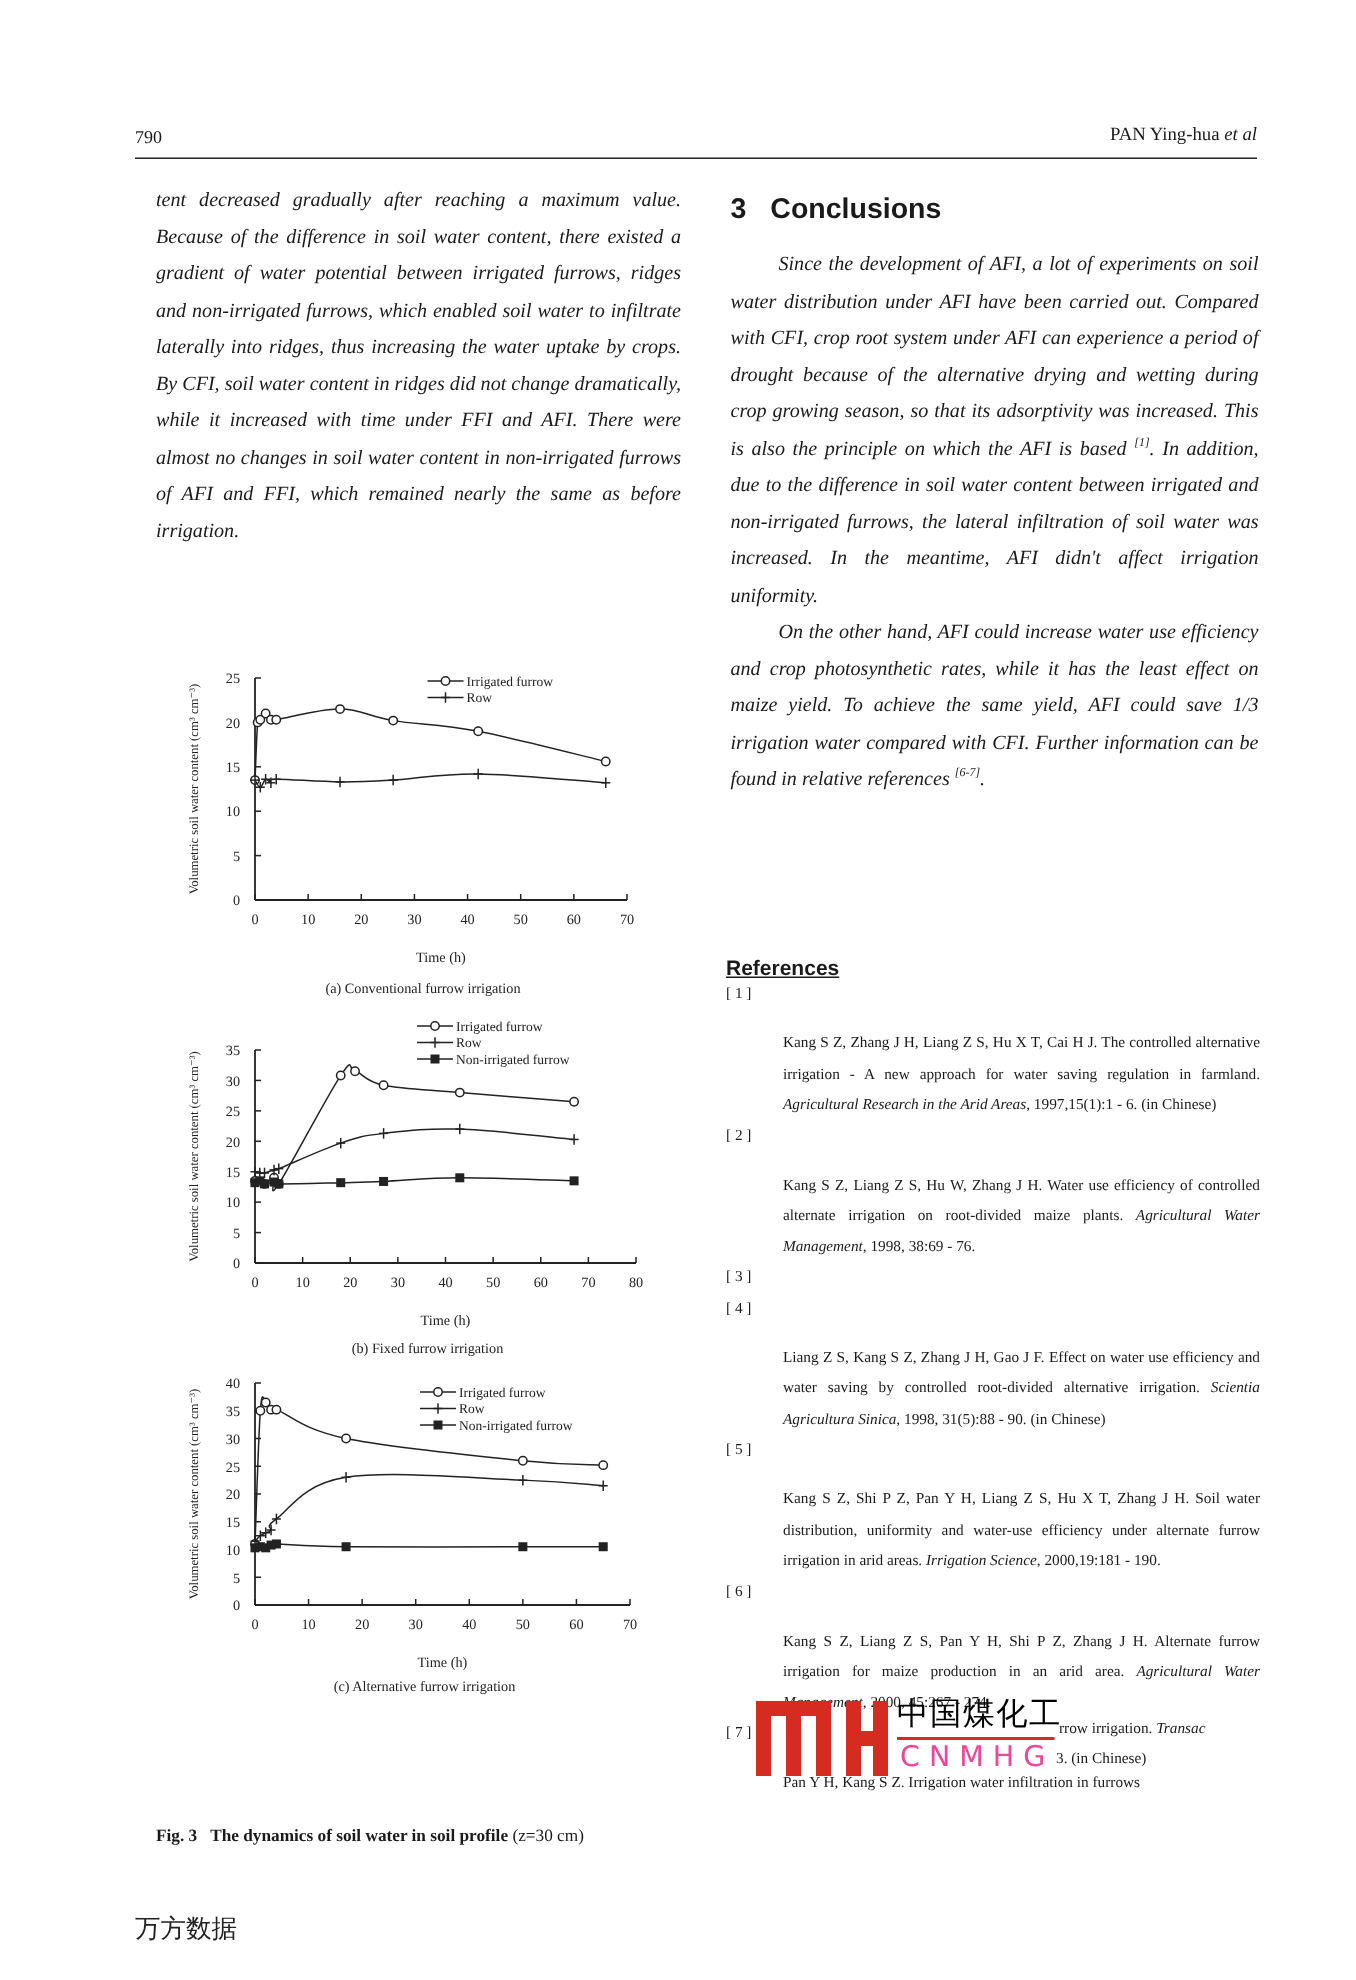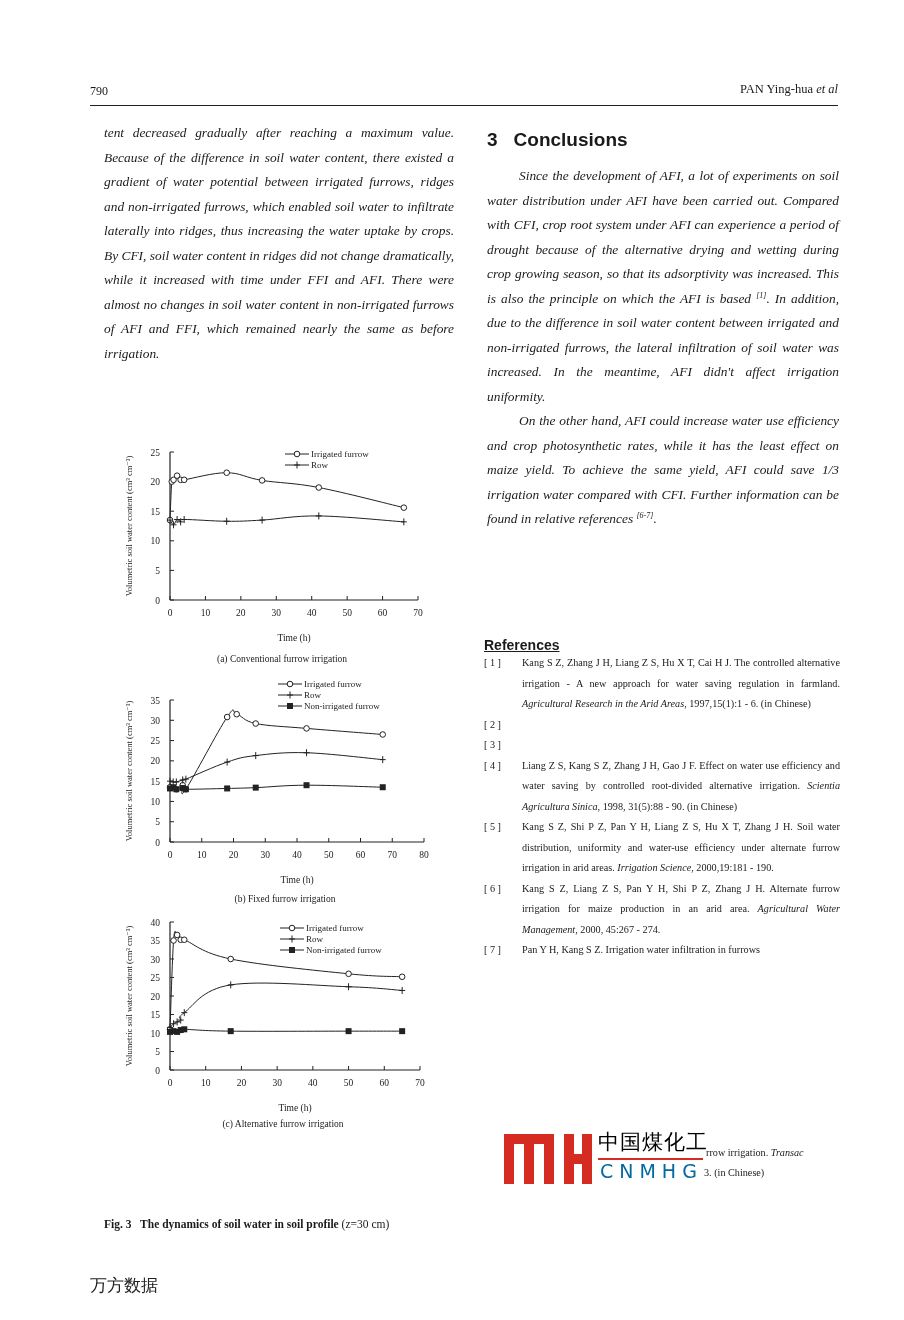--- a/index.html
+++ b/index.html
@@ -14,29 +14,29 @@
   .col-left { left: 104px; top: 121px; width: 350px; }
   .col-right { left: 487px; top: 128px; width: 352px; }
   .sec-title { font-family: "Liberation Sans", "DejaVu Sans", sans-serif; font-size: 19px; margin: 0 0 12px 0; line-height: 24px; }
   .sec-title .num { font-weight: bold; margin-right: 16px; }
   .indent { text-indent: 32px; }
   sup { font-size: 8px; vertical-align: super; line-height: 0; }
   .ref-title { font-family: "Liberation Sans", "DejaVu Sans", sans-serif; font-size: 14px; margin: 0; text-decoration: underline; }
   .refs { left: 484px; top: 637px; width: 356px; }
   .ref { display: flex; font-size: 10.2px; line-height: 20.5px; }
   .ref .rn { width: 38px; flex: 0 0 38px; }
-  .ref .rt { flex: 1; text-align: justify; }
+  .ref .rt { flex: 1; text-align: justify; margin-top: 33px; }
   .ref .rt i { font-style: italic; }
   .chart { position: absolute; font-family: "Liberation Serif", "DejaVu Serif", serif; }
   .chart svg text { font-family: "Liberation Serif", "DejaVu Serif", serif; fill: #222; }
   .fig-caption { left: 104px; top: 1218px; font-size: 11.5px; }
   .fig-caption b { font-weight: bold; }
   .watermark-logo { left: 502px; top: 1128px; width: 220px; height: 64px; }
   .wm-cn { font-family: "DejaVu Sans", sans-serif; font-size: 21px; color: #000000; position: absolute; left: 96px; top: 0px; letter-spacing: 1px; }
-  .wm-en { font-family: "DejaVu Sans", sans-serif; font-size: 19px; color: #0369a1; position: absolute; left: 98px; top: 32px; letter-spacing: 6px; }
+  .wm-en { font-family: "DejaVu Sans", sans-serif; font-size: 19px; color: #ec4899; position: absolute; left: 98px; top: 32px; letter-spacing: 6px; }
   .wm-line { position: absolute; left: 96px; top: 30px; width: 105px; height: 2px; background: #d62b20; }
   .ref-overlay { font-size: 10.2px; margin-top: 14px; }
   .footer-mark { left: 90px; top: 1274px; font-family: "DejaVu Sans", sans-serif; font-size: 17px; color: #222; }
 </style>
 </head>
 <body>
 
 <div class="abs hdr-left">790</div>
 <div class="abs hdr-right"><span>PAN Ying-hua</span> <i>et al</i></div>
 <div class="abs hdr-rule"></div>
@@ -53,20 +53,21 @@
 
 <div class="abs refs">
   <h3 class="ref-title">References</h3>
   <div id="ref-list">
       <div class="ref">
         <span class="rn">[ 1 ]</span>
         <span class="rt"><span>Kang S Z, Zhang J H, Liang Z S, Hu X T, Cai H J. The controlled alternative irrigation - A new approach for water saving regulation in farmland. </span><i>Agricultural Research in the Arid Areas</i><span>, 1997,15(1):1 - 6. (in Chinese)</span></span>
       </div>
       <div class="ref">
         <span class="rn">[ 2 ]</span>
+        <span class="rt"><span>Kang S Z, Liang Z S, Hu W, Zhang J H. Water use efficiency of controlled alternate irrigation on root-divided maize plants. </span><i>Agricultural Water Management</i><span>, 1998, 38:69 - 76.</span></span>
       </div>
       <div class="ref">
         <span class="rn">[ 3 ]</span>
       </div>
       <div class="ref">
         <span class="rn">[ 4 ]</span>
         <span class="rt"><span>Liang Z S, Kang S Z, Zhang J H, Gao J F. Effect on water use efficiency and water saving by controlled root-divided alternative irrigation. </span><i>Scientia Agricultura Sinica</i><span>, 1998, 31(5):88 - 90. (in Chinese)</span></span>
       </div>
       <div class="ref">
         <span class="rn">[ 5 ]</span>

